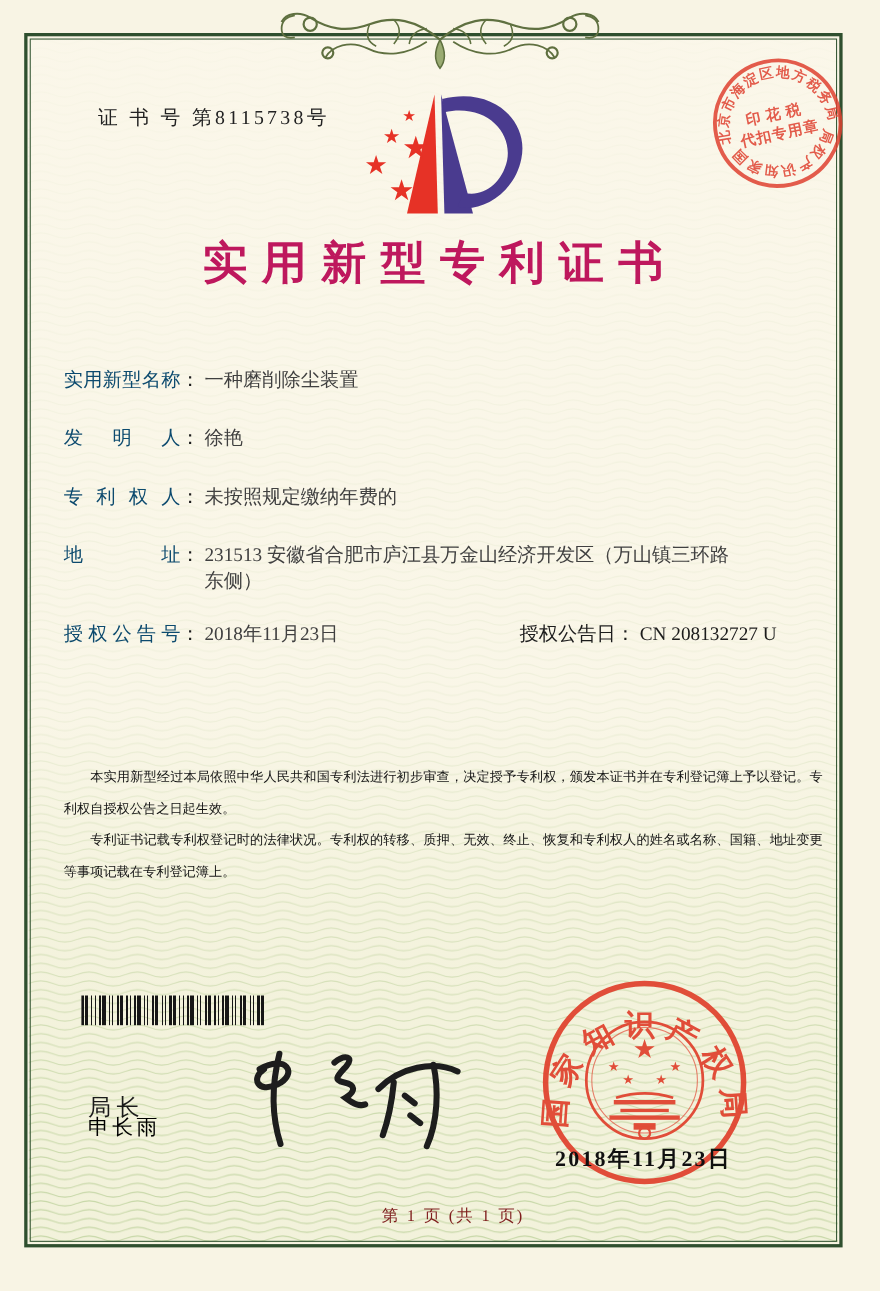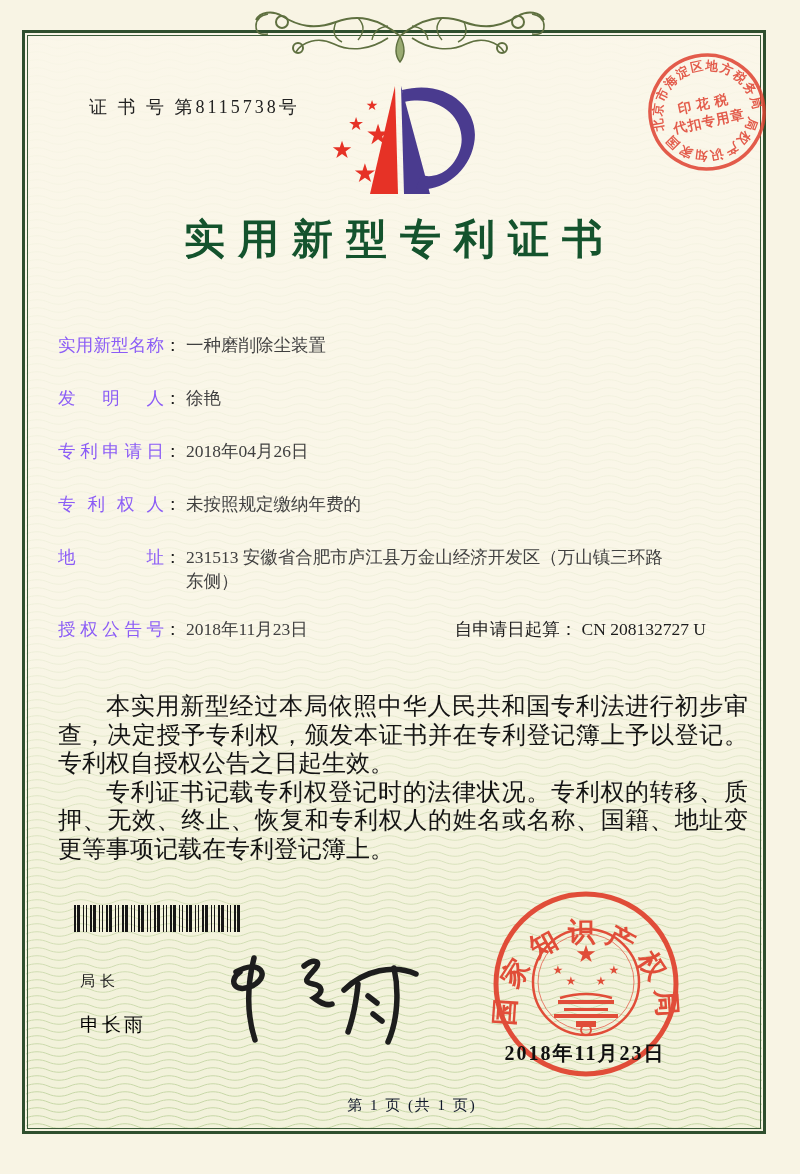--- a/index.html
+++ b/index.html
@@ -22,57 +22,57 @@
   
   .ornament{position:absolute;left:238px;top:6px;z-index:3;}
   
   .content{position:absolute;inset:0;z-index:2;}
   .cert-no{
     position:absolute;left:56px;top:95px;font-size:18px;letter-spacing:3px;color:#222;margin-left:33px;
   }
   .logo{position:absolute;left:318px;top:82px;}
   .title{
     position:absolute;left:0;right:0;top:212px;text-align:center;
-    font-size:41px;font-weight:600;letter-spacing:13px;color:#14532d;
+    font-size:41px;font-weight:600;letter-spacing:13px;color:#be185d;
   }
   .fields{position:absolute;left:58px;top:333px;width:690px;font-size:17.5px;}
   .frow{margin-bottom:29px;line-height:24px;position:relative;}
   .frow.addr{margin-bottom:24px;}
   .flabel{
     display:inline-block;width:106px;text-align:justify;text-align-last:justify;
-    vertical-align:top;color:#8b5cf6;
+    vertical-align:top;color:#0c4a6e;
   }
   .fcolon{vertical-align:top;}
   .fvalue{display:inline-block;max-width:480px;vertical-align:top;color:#404040;}
   .grant-right{position:absolute;right:42px;top:0;white-space:nowrap;}
   .paras{
     position:absolute;left:58px;top:692px;width:690px;
-    font-size:24px;line-height:28.5px;text-align:justify;color:#141414;
+    font-size:12px;line-height:28.5px;text-align:justify;color:#141414;
   }
   .paras p{margin:0;text-indent:2em;}
   .barcode{
     position:absolute;left:74px;top:905px;width:166px;height:27px;
     background:repeating-linear-gradient(90deg,
       #161616 0 2px,transparent 2px 3px,
       #161616 3px 6px,transparent 6px 9px,
       #161616 9px 10px,transparent 10px 12px,
       #161616 12px 13px,transparent 13px 16px);
   }
-  .officer-title{position:absolute;left:80px;top:972px;font-size:15px;letter-spacing:5px;color:#1a1a1a;}
+  .officer-title{position:absolute;left:80px;top:993px;font-size:21px;letter-spacing:5px;color:#1a1a1a;}
   .officer-name{position:absolute;left:80px;top:1012px;font-size:19px;letter-spacing:3px;color:#000000;}
   .signature{position:absolute;left:198px;top:938px;z-index:3;}
   .seal{position:absolute;left:470px;top:878px;z-index:3;}
   .seal-date{
     position:absolute;left:470px;top:1040px;width:230px;text-align:center;
     font-size:20px;font-weight:bold;letter-spacing:2px;color:#101010;z-index:4;
   }
   .tax-stamp{position:absolute;left:625px;top:30px;z-index:4;}
   .footer{
     position:absolute;left:0;right:0;top:1096px;text-align:center;
-    font-size:15px;letter-spacing:2px;color:#0f172a;padding-left:24px;
+    font-size:15px;letter-spacing:2px;color:#7f1d1d;padding-left:24px;
   }
 </style>
 </head>
 <body>
 
 <svg class="bg-svg" width="736" height="1096">
   <defs>
     <pattern id="wavepat" width="44" height="8" patternUnits="userSpaceOnUse">
       <path d="M0,4 C7,1 15,1 22,4 S37,7 44,4" fill="none" stroke="#bdd19c" stroke-width="1"></path>
     </pattern>
@@ -142,36 +142,32 @@
   <div class="fields">
     <div class="frow">
       <span class="flabel">实用新型名称</span><span class="fcolon">：</span>
       <span class="fvalue">一种磨削除尘装置</span>
     </div>
     <div class="frow">
       <span class="flabel">发明人</span><span class="fcolon">：</span>
       <span class="fvalue">徐艳</span>
     </div>
     <div class="frow">
-      <span class="flabel">专利申请日</span><span class="fcolon">：</span>
-      <span class="fvalue">2018年04月26日</span>
-    </div>
-    <div class="frow">
       <span class="flabel">专利权人</span><span class="fcolon">：</span>
       <span class="fvalue">未按照规定缴纳年费的</span>
     </div>
     <div class="frow addr">
       <span class="flabel">地址</span><span class="fcolon">：</span>
       <span class="fvalue">231513 安徽省合肥市庐江县万金山经济开发区（万山镇三环路东侧）</span>
     </div>
     <div class="frow">
       <span class="flabel">授权公告号</span><span class="fcolon">：</span>
       <span class="fvalue">2018年11月23日</span>
       <span class="grant-right">
-        <span>自申请日起算</span><span>：</span>
+        <span>授权公告日</span><span>：</span>
         <span>CN 208132727 U</span>
       </span>
     </div>
   </div>
 
   <div class="paras">
     <p>本实用新型经过本局依照中华人民共和国专利法进行初步审查，决定授予专利权，颁发本证书并在专利登记簿上予以登记。专利权自授权公告之日起生效。</p>
     <p>专利证书记载专利权登记时的法律状况。专利权的转移、质押、无效、终止、恢复和专利权人的姓名或名称、国籍、地址变更等事项记载在专利登记簿上。</p>
   </div>
 

